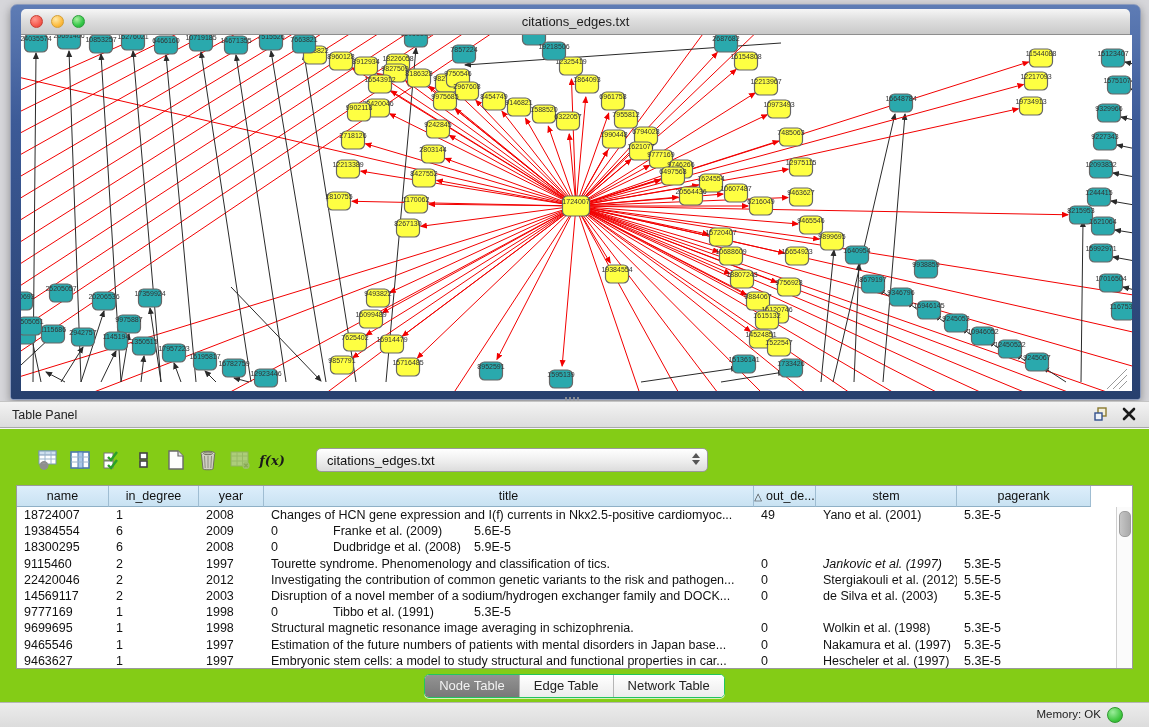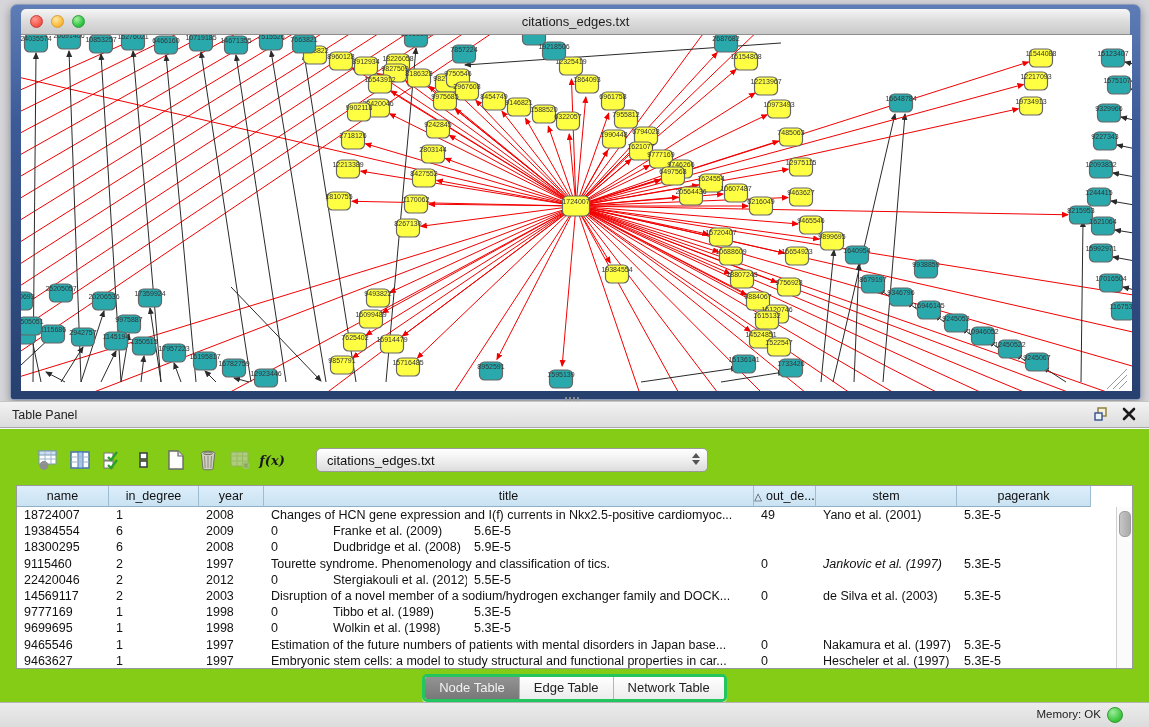--- a/index.html
+++ b/index.html
@@ -51,21 +51,21 @@
   .th{box-sizing:border-box;background:linear-gradient(180deg,#ddeefb,#c9e2f2);border-right:1px solid #9fbdd2;border-bottom:1px solid #8fb0c6;
       font-size:12.5px;color:#111;display:flex;align-items:center;justify-content:center;overflow:hidden;white-space:nowrap;}
   .th .sort{font-size:10px;margin-right:4px;color:#333;}
   .tbody{position:relative;}
   .tr{display:flex;height:16.2px;align-items:center;}
   .td{box-sizing:border-box;padding-left:7px;font-size:12.5px;color:#111;overflow:hidden;white-space:nowrap;}
   .vscroll{position:absolute;right:0;top:21px;bottom:0;width:15px;background:#fbfbfb;border-left:1px solid #d0d0d0;}
   .vthumb{position:absolute;left:2px;top:4px;width:10px;height:24px;border-radius:5px;background:linear-gradient(90deg,#c6c6c6,#a9a9a9);border:1px solid #9e9e9e;}
 
   .tabs{position:absolute;left:0;right:0;top:245px;display:flex;justify-content:center;}
-  .seg{display:flex;border:3px solid #22c55e;border-radius:5px;overflow:hidden;background:#fff;box-shadow:0 1px 0 rgba(255,255,255,.7);}
+  .seg{display:flex;border:1px solid #22c55e;border-radius:5px;overflow:hidden;background:#fff;box-shadow:0 1px 0 rgba(255,255,255,.7);}
   .tab{padding:3px 14px 4px;font-size:13px;color:#222;background:linear-gradient(180deg,#ffffff,#ececec);border-left:1px solid #b5b5b5;}
   .tab:first-child{border-left:none;}
   .tab.active{background:linear-gradient(180deg,#939393,#787878);color:#f2f2f2;}
 
   
   .status-bar{position:absolute;left:0;top:702px;width:1149px;height:25px;box-sizing:border-box;
     background:linear-gradient(180deg,#ececec,#dcdcdc);border-top:1px solid #b5b5b5;}
   .memory{position:absolute;right:48px;top:5px;font-size:11.5px;color:#222;}
   .mem-dot{position:absolute;right:26px;top:4px;width:14px;height:14px;border-radius:50%;
     background:radial-gradient(circle at 35% 30%,#9bed9b,#3ec63e 65%,#2aa52a);border:1px solid #2f9a2f;}
@@ -863,45 +863,47 @@
               <div class="td" style="width: 65px;">1997</div>
               <div class="td" style="width: 490px;">Tourette syndrome. Phenomenology and classification of tics.</div>
               <div class="td" style="width: 62px;">0</div>
               <div class="td" style="width: 141px; font-style: italic;">Jankovic et al. (1997)</div>
               <div class="td" style="width: 134px;">5.3E-5</div>
             </div>
             <div class="tr">
               <div class="td" style="width: 92px;">22420046</div>
               <div class="td" style="width: 90px;">2</div>
               <div class="td" style="width: 65px;">2012</div>
+              <div class="td" style="width: 490px;">Investigating the contribution of common genetic variants to the risk and pathogen...</div>
               <div class="td" style="width: 62px;">0</div>
               <div class="td" style="width: 141px;">Stergiakouli et al. (2012)</div>
               <div class="td" style="width: 134px;">5.5E-5</div>
             </div>
             <div class="tr">
               <div class="td" style="width: 92px;">14569117</div>
               <div class="td" style="width: 90px;">2</div>
               <div class="td" style="width: 65px;">2003</div>
               <div class="td" style="width: 490px;">Disruption of a novel member of a sodium/hydrogen exchanger family and DOCK...</div>
               <div class="td" style="width: 62px;">0</div>
               <div class="td" style="width: 141px;">de Silva et al. (2003)</div>
               <div class="td" style="width: 134px;">5.3E-5</div>
             </div>
             <div class="tr">
               <div class="td" style="width: 92px;">9777169</div>
               <div class="td" style="width: 90px;">1</div>
               <div class="td" style="width: 65px;">1998</div>
               <div class="td" style="width: 62px;">0</div>
-              <div class="td" style="width: 141px;">Tibbo et al. (1989)</div>
+              <div class="td" style="width: 141px;">Tibbo et al. (1991)</div>
               <div class="td" style="width: 134px;">5.3E-5</div>
             </div>
             <div class="tr">
               <div class="td" style="width: 92px;">9699695</div>
               <div class="td" style="width: 90px;">1</div>
               <div class="td" style="width: 65px;">1998</div>
+              <div class="td" style="width: 490px;">Structural magnetic resonance image averaging in schizophrenia.</div>
               <div class="td" style="width: 62px;">0</div>
               <div class="td" style="width: 141px;">Wolkin et al. (1998)</div>
               <div class="td" style="width: 134px;">5.3E-5</div>
             </div>
             <div class="tr">
               <div class="td" style="width: 92px;">9465546</div>
               <div class="td" style="width: 90px;">1</div>
               <div class="td" style="width: 65px;">1997</div>
               <div class="td" style="width: 490px;">Estimation of the future numbers of patients with mental disorders in Japan base...</div>
               <div class="td" style="width: 62px;">0</div>

